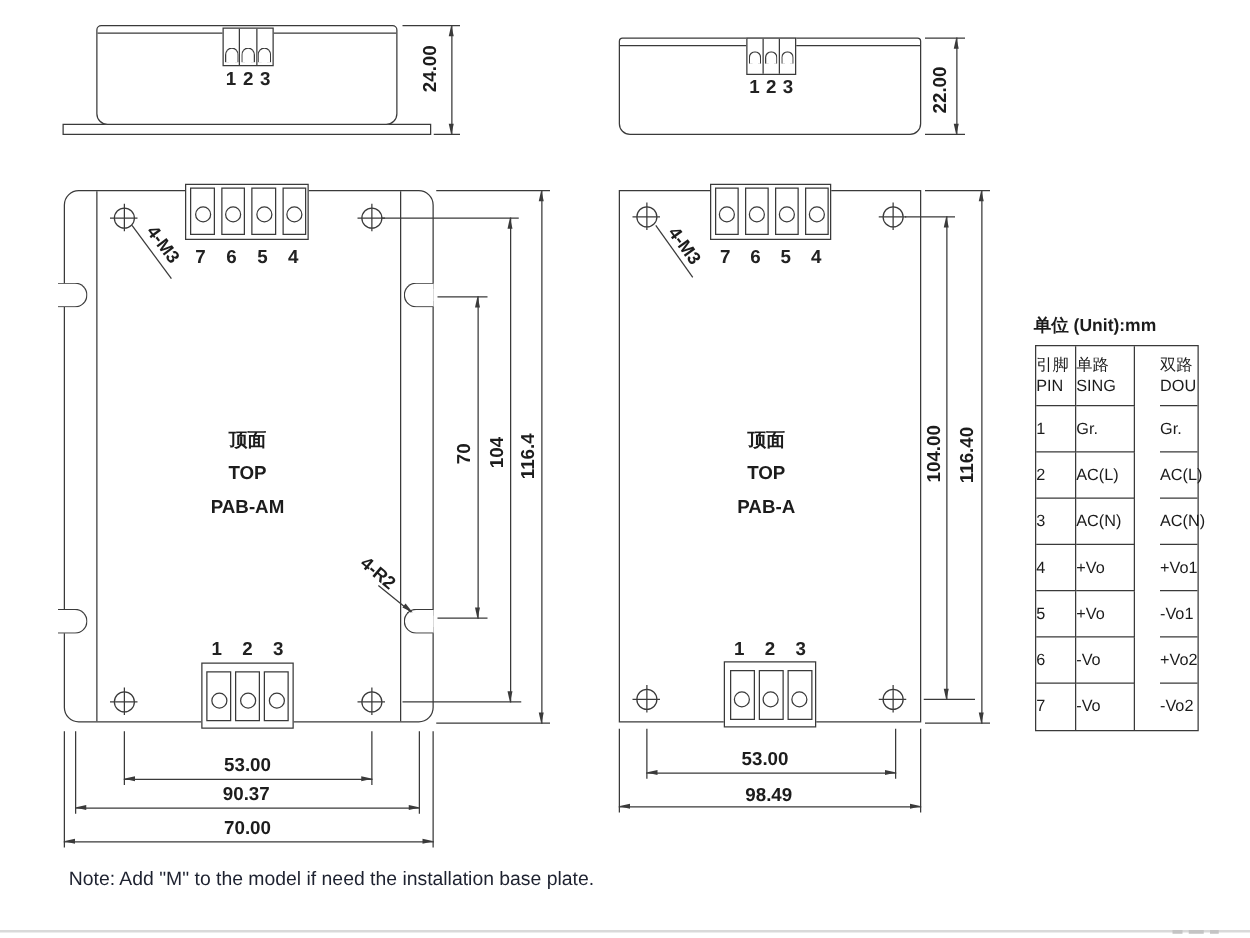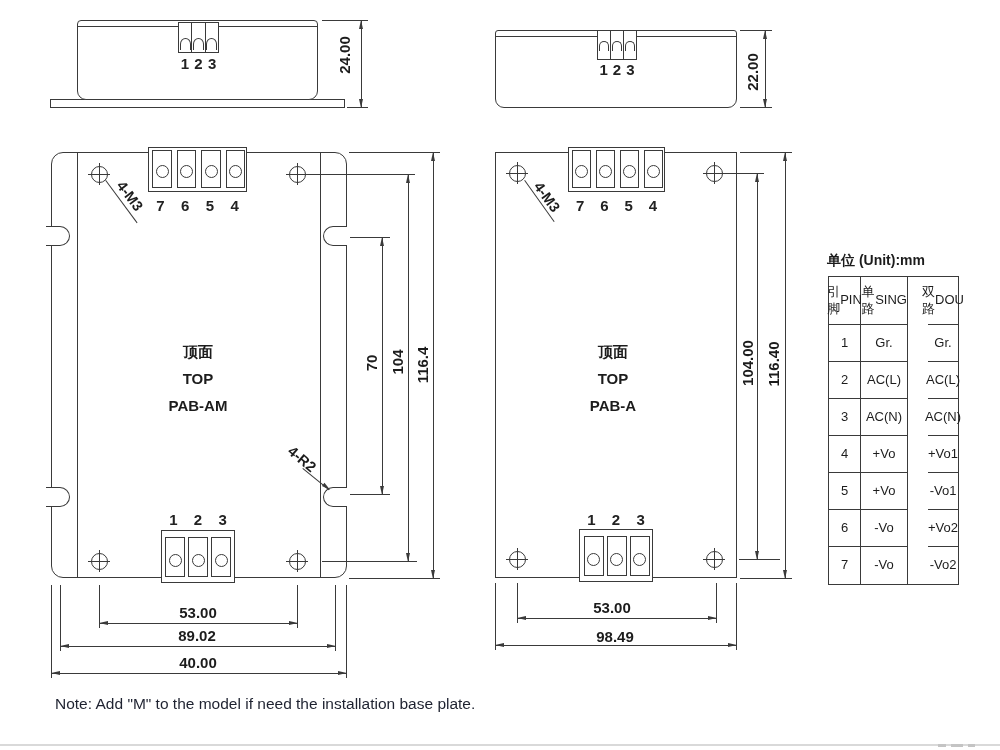--- a/index.html
+++ b/index.html
@@ -43,21 +43,21 @@
           text-align:center; line-height:16px; white-space:nowrap; transform:rotate(-90deg); }
   .ann  { position:absolute; width:60px; height:16px; font-size:14.5px; font-weight:600;
           text-align:center; line-height:16px; white-space:nowrap; }
   .mlabel { position:absolute; width:110px; height:18px; text-align:center; font-size:15px;
             font-weight:600; white-space:nowrap; }
   .unit-title { position:absolute; left:827px; top:252px; width:160px; font-size:14px; font-weight:bold; }
   .ptable { position:absolute; left:828px; top:276px; display:grid;
             grid-template-columns:32px 47px 50px; grid-template-rows:48px repeat(7,37px);
             border:1.4px solid #3a3a3a; background:#fff; font-size:13px; }
   .pcell { border-right:1.2px solid #3a3a3a; border-bottom:1.2px solid #3a3a3a;
-           display:flex; flex-direction:row; align-items:center; justify-content:center;
+           display:flex; flex-direction:column; align-items:flex-start; justify-content:center;
            line-height:1.3; text-align:center; }
   .ptable > .pcell:nth-child(3n) { border-right:none;margin-left:20px; }
   .ptable > .pcell:nth-last-child(-n+3) { border-bottom:none; }
   .note { position:absolute; left:55px; top:695px; font-size:15.5px; color:#1e2230; white-space:nowrap; }
   .grayrule { position:absolute; left:0; top:744px; width:1000px; height:2px; background:#d9d9d9; }
   .mark { position:absolute; height:3px; background:#c4c4c4; }
 </style>
 </head>
 <body>
 
@@ -177,23 +177,23 @@
 
     <div class="ln" style="left:99px;top:585px;width:1px;height:43px"></div>
     <div class="ln" style="left:297px;top:585px;width:1px;height:43px"></div>
     <div class="ln" style="left:60px;top:585px;width:1px;height:66px"></div>
     <div class="ln" style="left:335px;top:585px;width:1px;height:66px"></div>
     <div class="ln" style="left:51px;top:585px;width:1px;height:93px"></div>
     <div class="ln" style="left:346px;top:585px;width:1px;height:93px"></div>
     <div class="dimh" style="left:99px;top:623px;width:199px"></div>
     <div class="dtxt" style="left:118px;top:605px">53.00</div>
     <div class="dimh" style="left:60px;top:646px;width:276px"></div>
-    <div class="dtxt" style="left:117px;top:628px">89.02</div>
+    <div class="dtxt" style="left:117px;top:628px">90.37</div>
     <div class="dimh" style="left:51px;top:673px;width:296px"></div>
-    <div class="dtxt" style="left:118px;top:655px">40.00</div>
+    <div class="dtxt" style="left:118px;top:655px">70.00</div>
   </div>
 
   <div>
     <div class="b" style="left:495px;top:152px;width:242px;height:426px"></div>
     <div class="screw" style="left:506px;top:162px"></div>
     <div class="screw" style="left:703px;top:162px"></div>
     <div class="screw" style="left:506px;top:548px"></div>
     <div class="screw" style="left:703px;top:548px"></div>
 
     <div class="b" style="left:568px;top:147px;width:97px;height:45px"></div>

